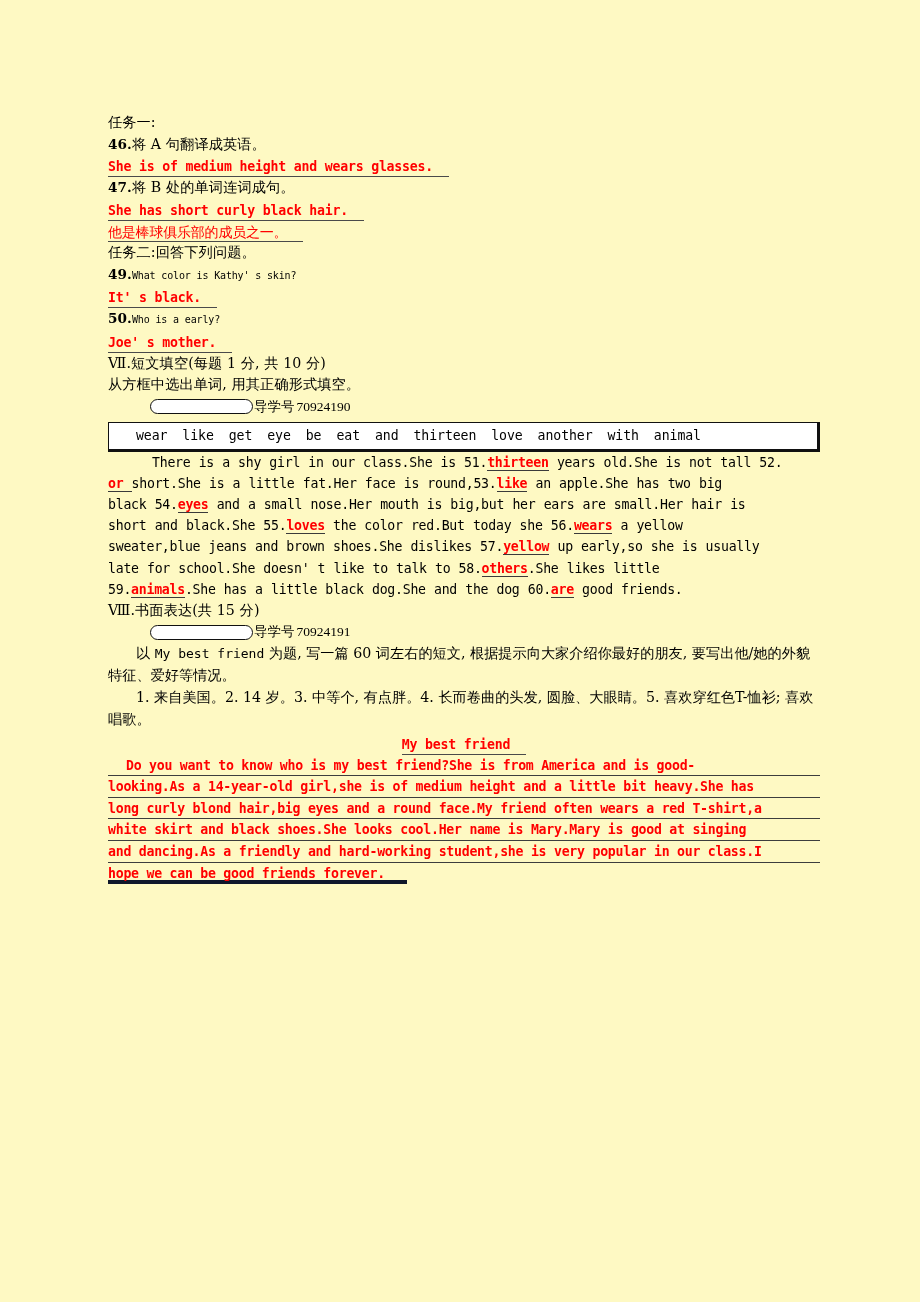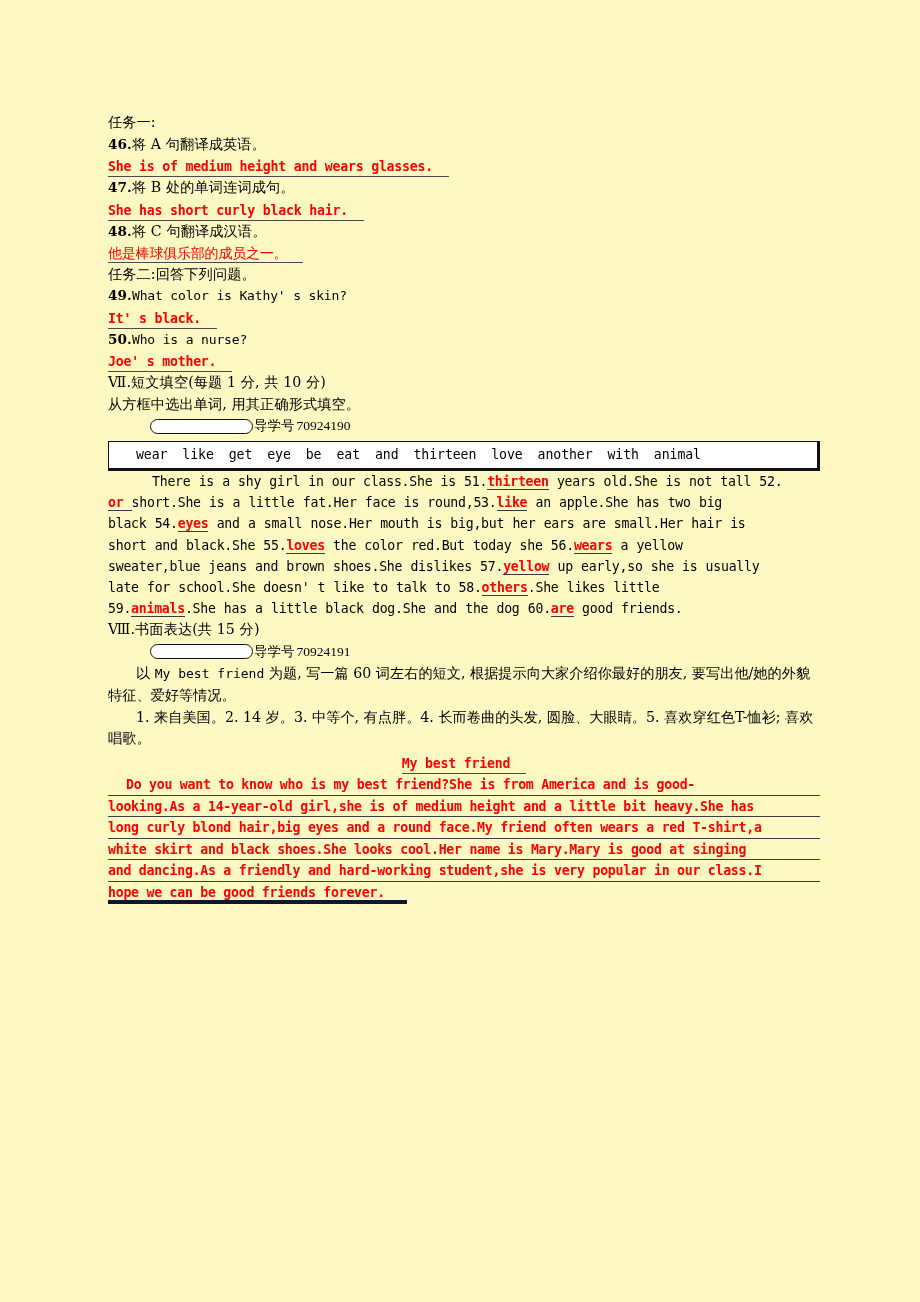--- a/index.html
+++ b/index.html
@@ -35,21 +35,21 @@
     line-height: 21.5px;
     white-space: nowrap;
     letter-spacing: 0.1px;
   }
   .cn {
     font-family: "DejaVu Serif", "Liberation Serif", serif;
     font-size: 14.2px;
   }
   .en {
     font-family: "DejaVu Sans Mono", "Liberation Mono", monospace;
-    font-size: 13px;
+    font-size: 10px;
     letter-spacing: -0.15px;
     text-align: right;
   }
   .qnum {
     font-weight: bold;
     font-family: "DejaVu Serif", "Liberation Serif", serif;
     font-size: 13.6px;
   }
 
   
@@ -193,29 +193,28 @@
   <div class="content">
 
     <div class="line cn">任务一:</div>
 
     <div class="line"><span class="qnum">46.</span><span class="cn">将 A 句翻译成英语。</span></div>
     <div class="ansrow"><span class="ans">She is of medium height and wears glasses.</span></div>
 
     <div class="line"><span class="qnum">47.</span><span class="cn">将 B 处的单词连词成句。</span></div>
     <div class="ansrow"><span class="ans">She has short curly black hair.</span></div>
 
-    <div class="line"><span class="qnum">48.</span><span class="cn">将 C 句翻译成汉语。</span></div>
     <div class="ansrow"><span class="ans cnans">他是棒球俱乐部的成员之一。</span></div>
 
     <div class="line cn">任务二:回答下列问题。</div>
 
     <div class="line"><span class="qnum">49.</span><span class="en">What color is Kathy' s skin?</span></div>
     <div class="ansrow"><span class="ans">It' s black.</span></div>
 
-    <div class="line"><span class="qnum">50.</span><span class="en">Who is a nurse?</span></div>
+    <div class="line"><span class="qnum">50.</span><span class="en">Who is a early?</span></div>
     <div class="ansrow"><span class="ans">Joe' s mother.</span></div>
 
     <div class="line cn"><span>Ⅶ.</span><span>短文填空(每题 1 分, 共 10 分)</span></div>
     <div class="line cn">从方框中选出单词, 用其正确形式填空。</div>
 
     <div class="tagrow">
       <span class="oval"></span>
       <span class="tagtext">导学号</span>
       <span class="tagnum">70924190</span>
     </div>

